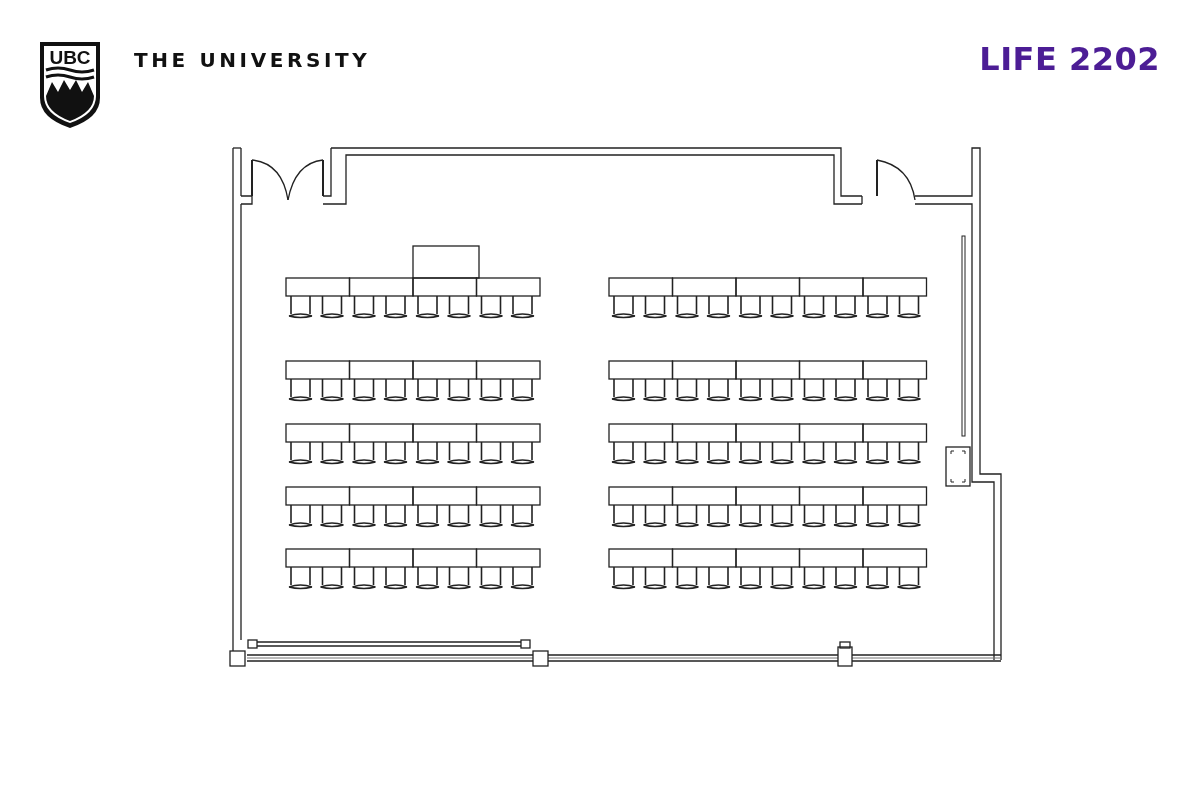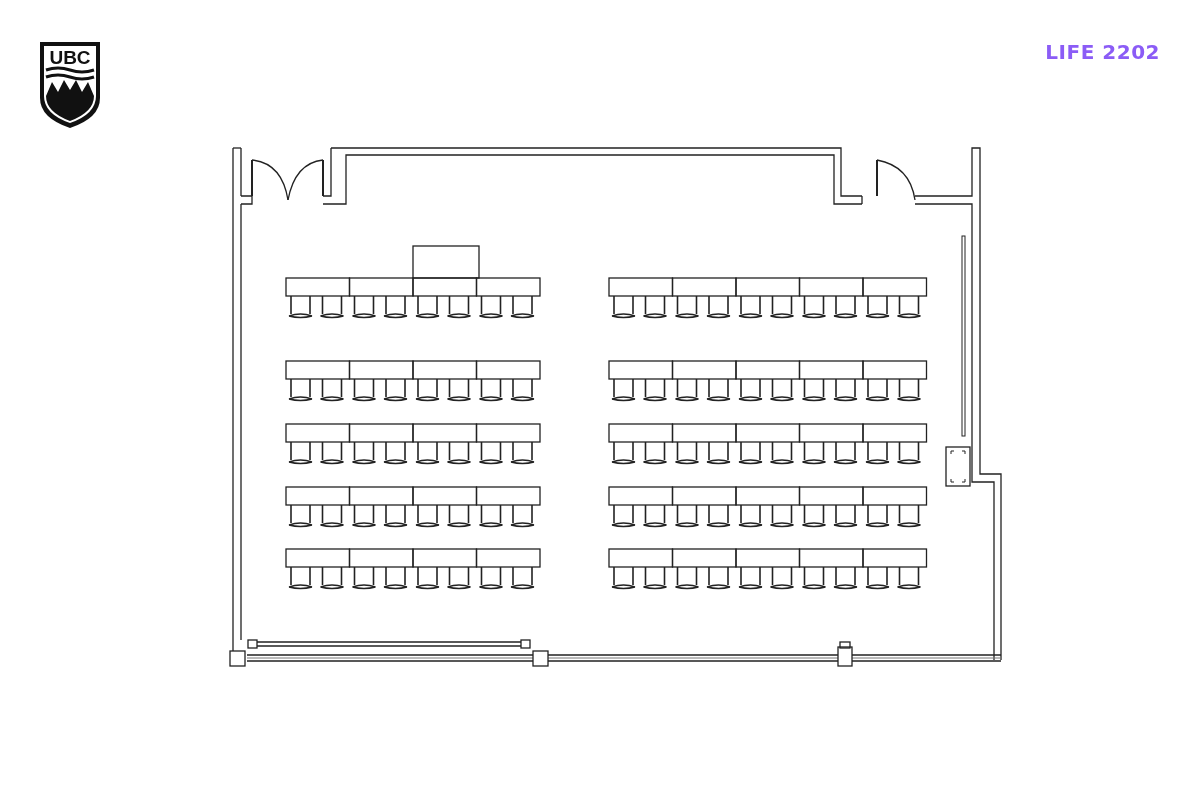--- a/index.html
+++ b/index.html
@@ -1,34 +1,35 @@
 <!DOCTYPE html>
 <html><head>
 <meta charset="utf-8">
 <style>
   html,body{margin:0;padding:0;background:#fff;}
   body{width:1200px;height:800px;position:relative;overflow:hidden;font-family:"DejaVu Sans","Liberation Sans",sans-serif;}
   .logo{position:absolute;left:38px;top:40px;width:64px;height:90px;}
   .uni{position:absolute;left:134px;top:46px;font-size:20px;font-weight:bold;letter-spacing:3.6px;line-height:29px;color:#111;}
-  .room{position:absolute;right:40px;top:40px;font-size:20px;font-weight:bold;color:#8b5cf6;letter-spacing:0.5px;}
+  .room{position:absolute;right:40px;top:40px;font-size:32px;font-weight:bold;color:#4c1d95;letter-spacing:0.5px;}
   svg.plan{position:absolute;left:0;top:0;}
 </style>
 </head>
 <body>
 
 <svg class="logo" viewBox="0 0 64 90">
   <path d="M2 2 H62 V58 Q62 78 32 88 Q2 78 2 58 Z" fill="#111"></path>
   <path d="M6 6 H58 V56 Q58 74 32 83 Q6 74 6 56 Z" fill="#fff"></path>
   <text x="32" y="24" text-anchor="middle" font-family="Liberation Sans, sans-serif" font-weight="bold" font-size="19" fill="#111">UBC</text>
   <path d="M8 30 Q20 26 32 30 Q44 34 56 30" stroke="#111" stroke-width="3" fill="none"></path>
   <path d="M8 37 Q20 33 32 37 Q44 41 56 37" stroke="#111" stroke-width="3" fill="none"></path>
   <path d="M8 56 L14 42 L20 52 L26 40 L32 50 L38 40 L44 52 L50 42 L56 56 Q56 72 32 81 Q8 72 8 56 Z" fill="#111"></path>
 </svg>
 
 <div class="uni">
+  <div>THE UNIVERSITY</div>
 </div>
 
 <div class="room">LIFE 2202</div>
 
 <svg class="plan" id="plan" width="1200" height="800" viewBox="0 0 1200 800" fill="none" stroke="#222" stroke-width="1.3">
 
   <g>
 
     <path d="M233 148 V655 M241 148 V196 M241 204 V640"></path>
     <path d="M233 148 H241"></path>

